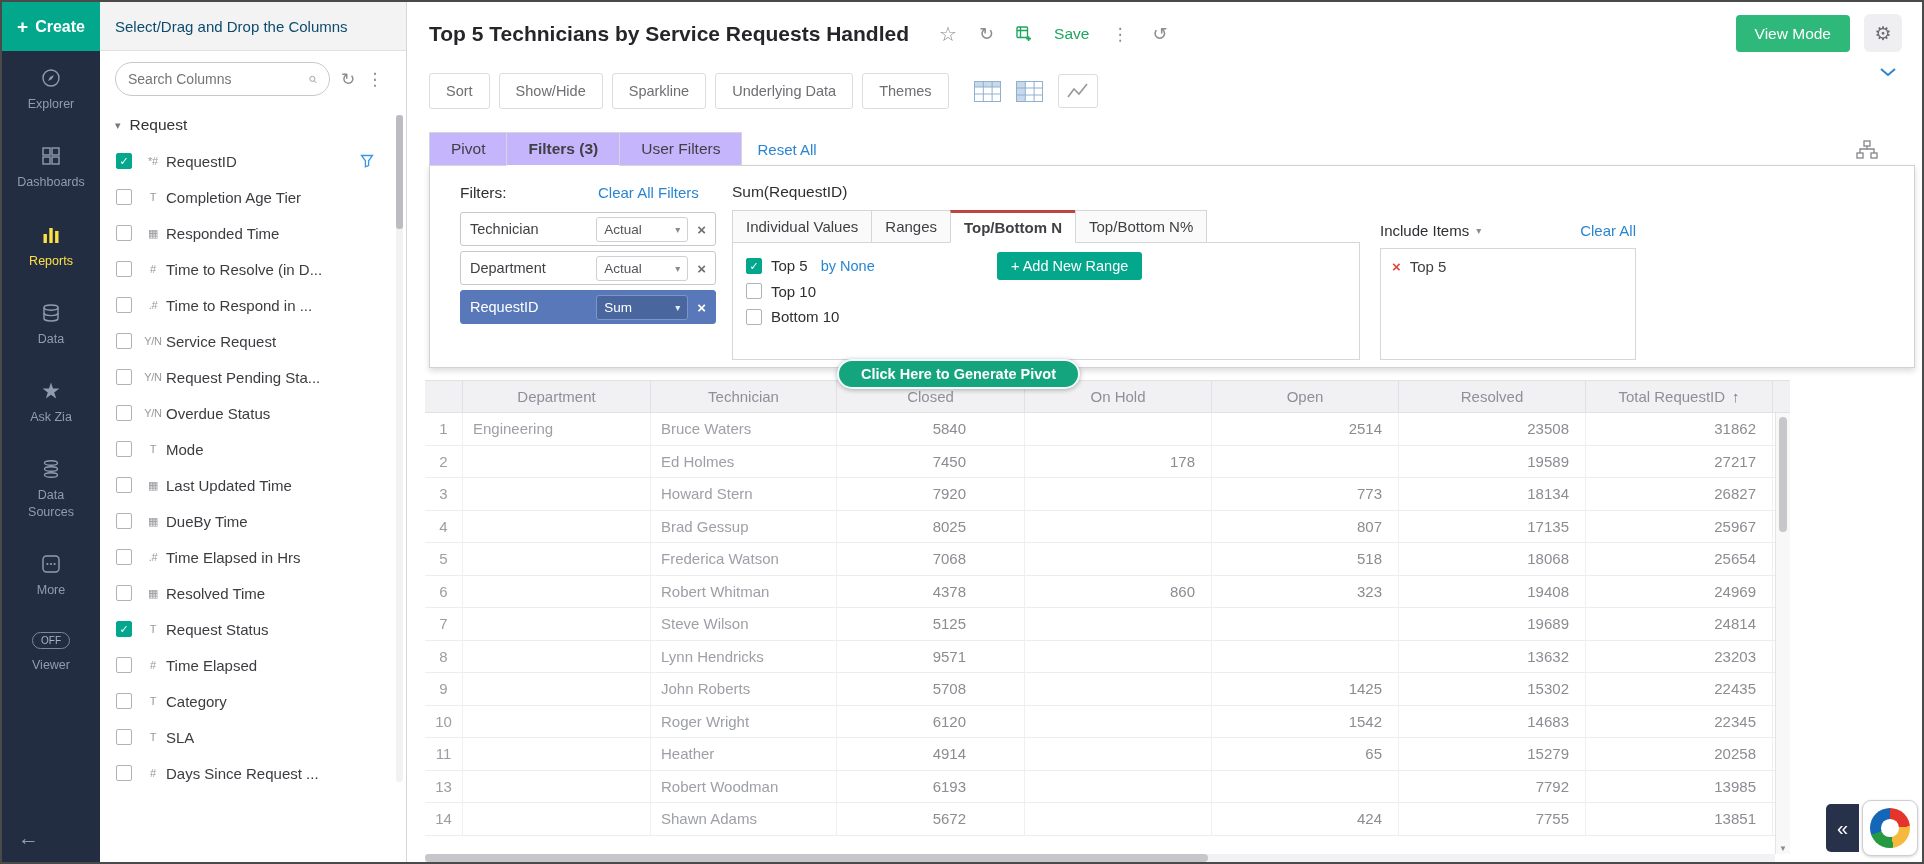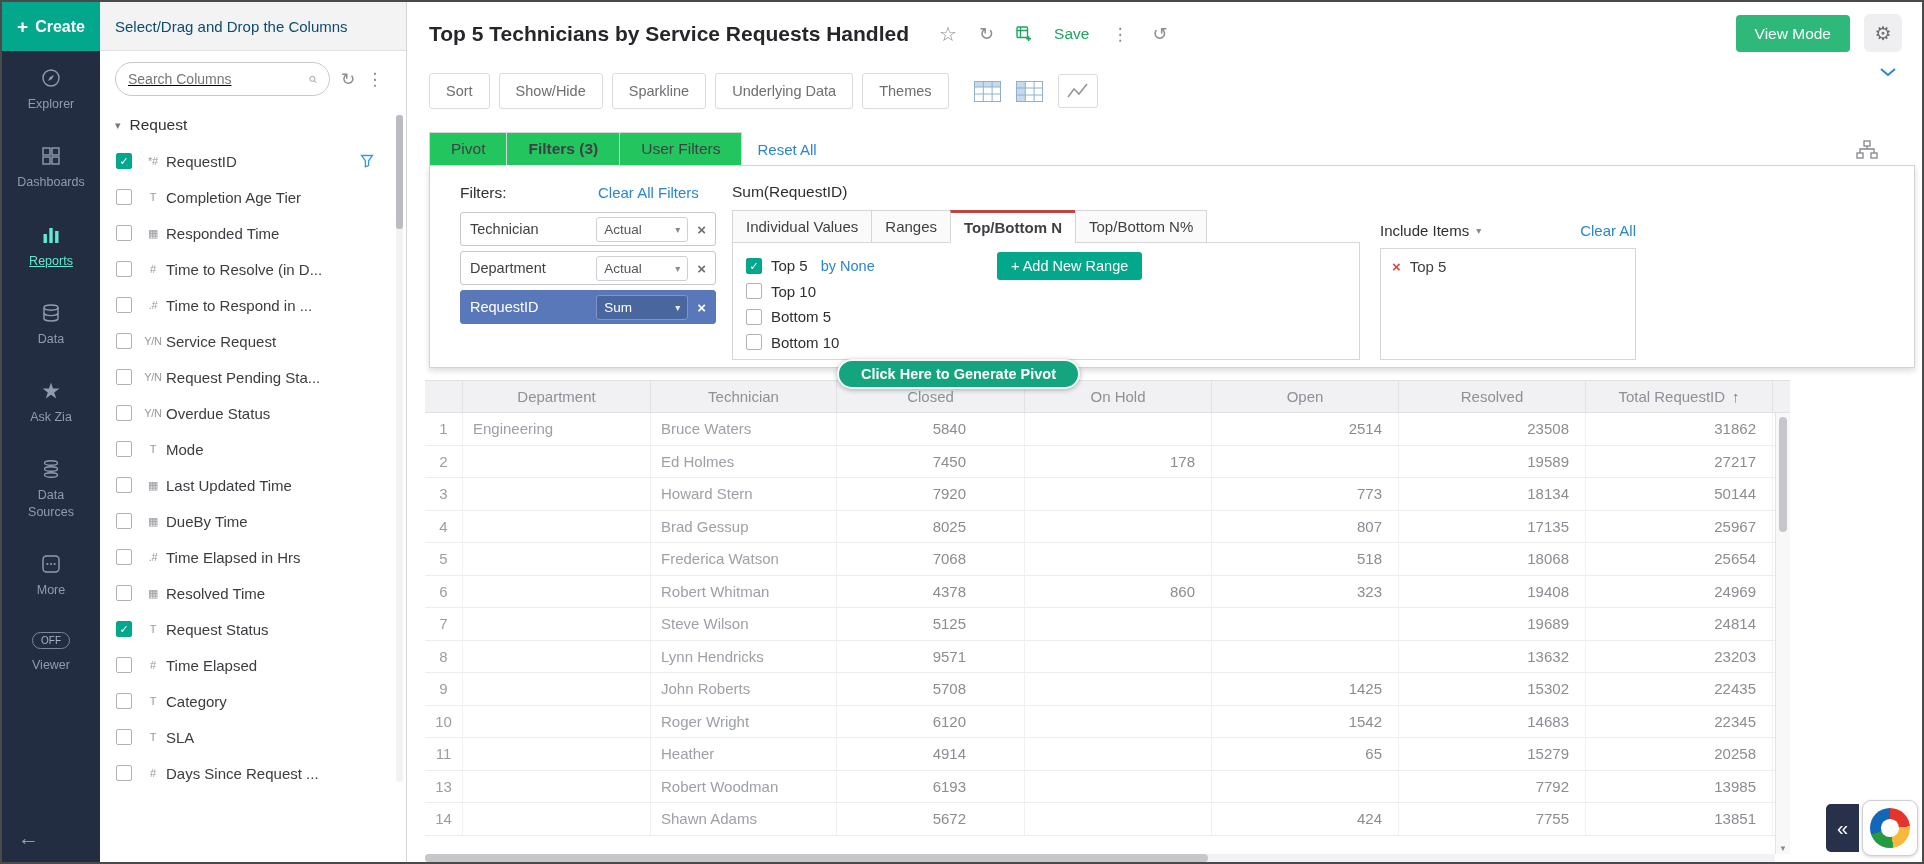--- a/index.html
+++ b/index.html
@@ -7,30 +7,30 @@
   body { font-family:"Liberation Sans","DejaVu Sans",sans-serif; background:#ddd; }
   .frame { position:relative; width:1924px; height:864px; background:#fff; border:2px solid #4a4a4a; overflow:hidden; }
   .link { color:var(--link_blue,#2a85d0); cursor:pointer; }
 
   
   .sidebar { position:absolute; left:0; top:0; bottom:0; width:98px; background:var(--sidebar_bg,#232d42); color:#929bae; z-index:30; }
   .create-btn { height:49px; background:var(--teal,#02a78c); color:#fff; display:flex; align-items:center; justify-content:center; gap:7px; font-size:16px; font-weight:bold; cursor:pointer; }
   .create-btn .plus { font-size:19px; }
   .nav-item { display:flex; flex-direction:column; align-items:center; gap:8px; padding:17px 4px; font-size:12.5px; line-height:1.3; text-align:center; cursor:pointer; }
   .nav-item svg { width:20px; height:20px; }
-  .nav-item.active { color:#5eead4;text-decoration:underline; }
+  .nav-item.active { color:#fde047; }
   .nav-item .wrap { max-width:72px; }
   .off-pill { border:1px solid #7d8699; border-radius:9px; padding:1px 8px; font-size:10px; color:#aab3c3; cursor:pointer; }
   .collapse-arrow { position:absolute; bottom:12px; left:16px; font-size:21px; color:#929bae; cursor:pointer; }
 
   
   .columns-panel { position:absolute; left:98px; top:0; bottom:0; width:307px; background:#fff; border-right:1px solid #d6d6d9; z-index:20; }
   .panel-header { height:49px; background:#f3f3f4; border-bottom:1px solid #e0e0e3; display:flex; align-items:center; padding:0 15px; font-size:15px; color:#0c4a6e; }
   .search-row { height:56px; display:flex; align-items:center; padding:0 8px 0 15px; gap:11px; }
-  .search-box { width:215px; height:34px; border:1px solid #c9c9cd; border-radius:17px; display:flex; align-items:center; padding:4px 12px; background:#fff;text-decoration:underline; }
+  .search-box { width:215px; height:34px; border:1px solid #c9c9cd; border-radius:17px; display:flex; align-items:center; padding:4px 12px; background:#fff; }
   .search-box input { border:none; outline:none; flex:1; font-size:14px; color:#555; background:transparent; font-family:inherit; }
   .mini-icon { color:#8b8b90; font-size:17px; cursor:pointer; }
   .section-row { height:36px; display:flex; align-items:center; gap:9px; padding-left:15px; font-size:15.5px; color:#333; cursor:pointer; }
   .section-row .chev { color:#777; font-size:11px; }
   .col-items { display:flex; flex-direction:column; }
   .col-item { height:36px; display:flex; align-items:center; padding-left:16px; cursor:pointer; }
   .cb { width:16px; height:16px; border:1px solid #b1b1b6; border-radius:2px; background:#fff; flex:none; position:relative; cursor:pointer; }
   .cb::after { content:"✓"; position:absolute; inset:0; display:none; color:#fff; font-size:11px; line-height:15px; text-align:center; }
   .checked .cb { background:var(--teal,#02a78c); border-color:var(--teal,#02a78c); }
   .checked .cb::after { display:block; }
@@ -58,21 +58,21 @@
   .gear-btn { position:absolute; right:20px; top:12px; width:38px; height:38px; background:#efeff1; border-radius:6px; display:flex; align-items:center; justify-content:center; font-size:19px; color:#6d6d72; cursor:pointer; }
   .top-chevron { position:absolute; right:26px; top:66px; cursor:pointer; z-index:5; }
 
   .toolbar { height:50px; display:flex; align-items:center; padding-left:22px; gap:9px; }
   .tb-btn { height:36px; padding:0 16px; font-size:14.5px; color:#6e6e73; background:#fff; border:1px solid #dcdcdf; border-radius:3px; font-family:inherit; cursor:pointer; white-space:nowrap; }
   .view-icons { display:flex; align-items:center; gap:15px; margin-left:16px; }
   .view-icons > * { cursor:pointer; }
   .chart-btn { width:40px; height:34px; border:1px solid #dcdcdf; border-radius:3px; display:flex; align-items:center; justify-content:center; }
 
   .tabs-row { position:relative; display:flex; align-items:center; padding-left:22px; margin-top:16px; height:34px; z-index:2; }
-  .tab { height:34px; display:flex; align-items:center; padding:0 21px; background:#22c55e; border:1px solid #d6d6d9; margin-right:-1px; font-size:15.5px; color:#3f3f44; cursor:pointer; }
+  .tab { height:34px; display:flex; align-items:center; padding:0 21px; background:#c4b5fd; border:1px solid #d6d6d9; margin-right:-1px; font-size:15.5px; color:#3f3f44; cursor:pointer; }
   .tab.active { font-weight:bold; border-bottom-color:#fff; }
   .reset-all { margin-left:16px; font-size:15px; }
   .hierarchy-btn { position:absolute; right:44px; top:8px; cursor:pointer; }
 
   .filters-panel { position:relative; margin:-1px 7px 0 22px; height:203px; background:#fff; border:1px solid #d2d2d6; box-shadow:0 3px 6px rgba(0,0,0,0.14); z-index:1; }
   .filters-label { position:absolute; left:30px; top:18px; font-size:15.5px; color:#2f2f33; }
   .clear-all-filters { position:absolute; left:168px; top:18px; font-size:15px; }
   .editor-title { position:absolute; left:302px; top:17px; font-size:15.5px; color:#2f2f33; }
   .chips { position:absolute; left:30px; top:46px; width:256px; display:flex; flex-direction:column; gap:5px; }
   .chip { height:34px; border:1px solid #c7c7cc; border-radius:3px; background:#fff; display:flex; align-items:center; padding:0 9px; font-size:14.5px; color:#3f3f44; cursor:pointer; }
@@ -533,25 +533,20 @@
             <span>Top 5</span>
             <span class="link by-link">by None</span>
           </div>
 
           <div class="opt-row">
             <span class="cb"></span>
             <span>Top 10</span>
             <span class="link by-link"></span>
           </div>
 
-          <div class="opt-row">
-            <span class="cb"></span>
-            <span>Bottom 5</span>
-            <span class="link by-link"></span>
-          </div>
 
           <div class="opt-row">
             <span class="cb"></span>
             <span>Bottom 10</span>
             <span class="link by-link"></span>
           </div>
 
         <button class="add-range">+ Add New Range</button>
       </div>
 
@@ -615,21 +610,21 @@
           </div>
 
           <div class="t-row">
             <div class="td c-num">3</div>
             <div class="td c-dep"></div>
             <div class="td c-tech">Howard Stern</div>
             <div class="td num c-closed">7920</div>
             <div class="td num"></div>
             <div class="td num">773</div>
             <div class="td num">18134</div>
-            <div class="td num">50144</div>
+            <div class="td num">26827</div>
           </div>
 
           <div class="t-row">
             <div class="td c-num">4</div>
             <div class="td c-dep"></div>
             <div class="td c-tech">Brad Gessup</div>
             <div class="td num c-closed">8025</div>
             <div class="td num"></div>
             <div class="td num">807</div>
             <div class="td num">17135</div>

